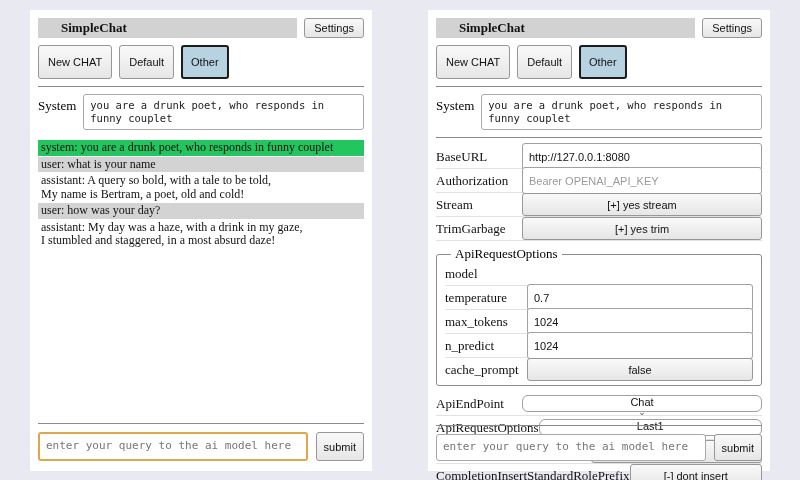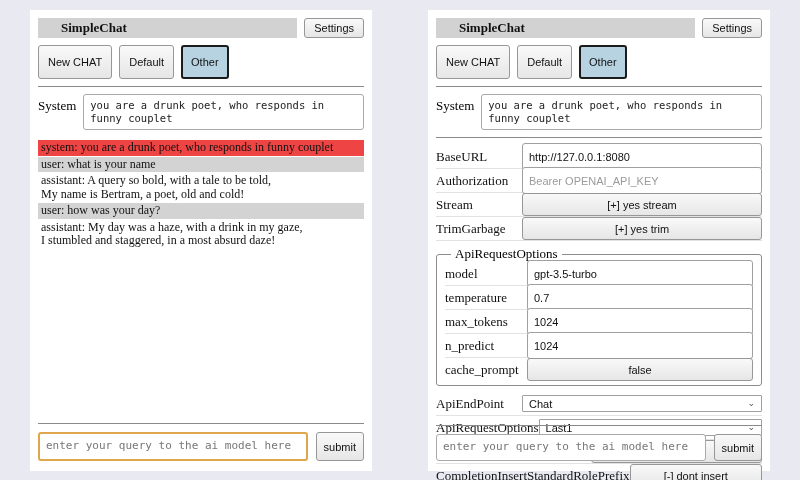--- a/index.html
+++ b/index.html
@@ -41,21 +41,21 @@
     font-family: "DejaVu Sans Mono", monospace; font-size: 10.5px;
     border: 1px solid #a9a9a9; border-radius: 3px;
     padding: 4px 6px; resize: none; color: #222; line-height: 13px;
   }
 
   .messages { margin-top: 10px; }
   .msg {
     font-size: 12px; line-height: 13.5px; padding: 1px 3px;
     margin-bottom: 1px; white-space: pre-line; color: #111;
   }
-  .msg-system    { background: #ef4444; }
+  .msg-system    { background: #22c55e; }
   .msg-user      { background: #d3d3d3; }
   .msg-assistant { background: #ffffff; }
 
   .query-area { position: absolute; left: 8px; right: 8px; bottom: 10px; }
   .query-row { display: flex; gap: 8px; align-items: stretch; margin-top: 8px; }
   textarea.query {
     flex: 1; height: 15px;
     font-family: "DejaVu Sans Mono", monospace; font-size: 11px;
     padding: 5px 6px; resize: none; color: #777; border-radius: 3px;
     line-height: 13px;
@@ -75,24 +75,24 @@
   .sctrl { width: 240px; display: flex; }
   .sctrl > * { width: 100%; box-sizing: border-box; }
   input.sinput {
     font-family: "Liberation Sans", sans-serif; font-size: 11px;
     border: 1px solid #a0a0a0; border-radius: 3px;
     padding: 2px 6px; height: 27px; color: #111;
   }
   input.sinput::placeholder { color: #9b9b9b; }
   button.sbtn { height: 23px; padding: 0 4px; }
   .sel {
-    height: 17px; background: #fff; border: 1px solid #a0a0a0; border-radius: 1px;
+    height: 17px; background: #fff; border: 1px solid #a0a0a0; border-radius: 6px;
     display: flex; align-items: center; justify-content: space-between;
     font-family: "Liberation Sans", sans-serif; font-size: 11px;
-    padding: 0 6px; color: #111; cursor: pointer;
+    padding: 0 6px; color: #111; cursor: pointer; flex-direction: column;
   }
   .chev { color: #555; font-size: 9px; line-height: 1; }
 
   fieldset.aro {
     border: 1px solid #8d8d8d; border-radius: 3px;
     margin: 5px 0 6px; padding: 0 8px 4px;
   }
   fieldset.aro legend { font-size: 13px; padding: 0 4px; margin-left: 6px; }
   fieldset.aro .sctrl { width: 226px; }
 </style>
@@ -186,23 +186,20 @@
       <span class="sctrl">
           <button class="sbtn">[+] yes trim</button>
         </span>
     </div>
 
     <fieldset class="aro">
       <legend>ApiRequestOptions</legend>
 
       <div class="srow">
         <span class="srow-label">model</span>
-        <span class="sctrl">
-            <input class="sinput" value="gpt-3.5-turbo" style="">
-          </span>
       </div>
 
       <div class="srow">
         <span class="srow-label">temperature</span>
         <span class="sctrl">
             <input class="sinput" value="0.7" style="">
           </span>
       </div>
 
       <div class="srow">

